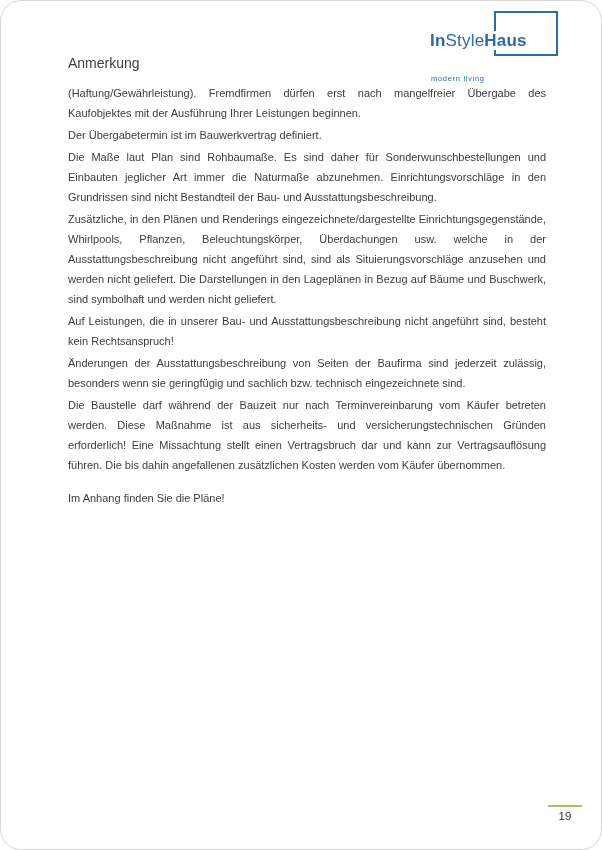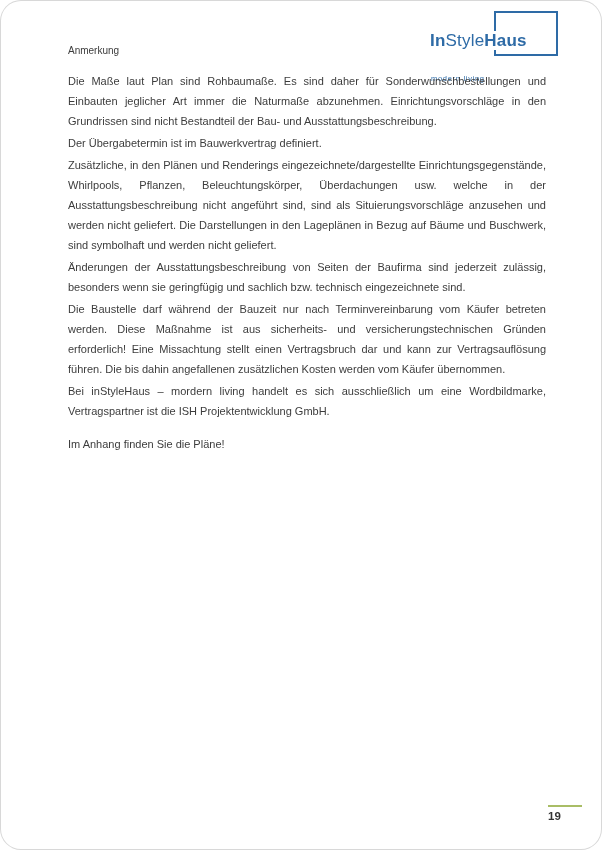--- a/index.html
+++ b/index.html
@@ -62,22 +62,22 @@
   
   .doc {
     position: absolute;
     left: 68px;
     top: 41px;
     width: 478px;
     font-size: 11px;
     line-height: 20px;
   }
   .doc-heading {
-    margin: 0 0 10px 0;
-    font-size: 10px;
+    margin: 12px 0 10px 0;
+    font-size: 14px;
     font-weight: 400;
   }
   .para {
     margin: 0 0 2px 0;
     text-align: justify;
   }
   .para.gap-before {
     margin-top: 13px;
   }
   .b { font-weight: 400; }
@@ -89,46 +89,46 @@
     top: 805px;
     width: 34px;
     height: 2px;
     background: #a9bd66;
   }
   .footer-page {
     position: absolute;
     left: 548px;
     top: 810px;
     width: 34px;
-    text-align: left;
+    text-align: center;
     font-size: 11.5px;
     color: #333333;
-    font-weight: bold;
   }
 </style>
 </head>
 <body>
 
 <div class="page">
 
   <div class="logo">
     <div class="logo-square"></div>
     <div class="logo-wordmark"><span class="lg-bold">In</span><span class="lg-light">Style</span><span class="lg-bold">Haus</span></div>
     <div class="logo-tagline">modern living</div>
   </div>
 
   <div class="doc">
     <p class="doc-heading">Anmerkung</p>
     <div id="doc-paragraphs">
+        <p class="para"><span>(Haftung/Gewährleistung). Fremdfirmen dürfen erst nach mangelfreier Übergabe des Kaufobjektes mit der Ausführung Ihrer Leistungen beginnen.</span></p>
+        <p class="para"><span>Der Übergabetermin ist im Bauwerkvertrag definiert.</span></p>
         <p class="para"><span>Die Maße laut Plan sind Rohbaumaße. Es sind daher für Sonderwunschbestellungen und Einbauten jeglicher Art immer die Naturmaße abzunehmen. Einrichtungsvorschläge in den Grundrissen sind nicht Bestandteil der Bau- und Ausstattungsbeschreibung.</span></p>
-        <p class="para"><span>Der Übergabetermin ist im Bauwerkvertrag definiert.</span></p>
         <p class="para"><span>Zusätzliche, in den Plänen und Renderings eingezeichnete/dargestellte Einrichtungsgegenstände, Whirlpools, Pflanzen, Beleuchtungskörper, Überdachungen usw. welche in der Ausstattungsbeschreibung nicht angeführt sind, sind als Situierungsvorschläge anzusehen und werden nicht geliefert. Die Darstellungen in den Lageplänen in Bezug auf Bäume und Buschwerk, sind symbolhaft und werden nicht geliefert.</span></p>
+        <p class="para"><span>Auf Leistungen, die in unserer Bau- und Ausstattungsbeschreibung nicht angeführt sind, besteht kein Rechtsanspruch!</span></p>
         <p class="para"><span>Änderungen der Ausstattungsbeschreibung von Seiten der Baufirma sind jederzeit zulässig, besonders wenn sie geringfügig und sachlich bzw. technisch eingezeichnete sind.</span></p>
         <p class="para"><span>Die Baustelle darf während der Bauzeit </span><span class="b">nur nach Terminvereinbarung</span><span> vom Käufer </span><span class="b">betreten</span><span> werden. Diese Maßnahme ist aus </span><span class="b">sicherheits- und versicherungstechnischen Gründen</span><span> erforderlich! Eine Missachtung stellt einen Vertragsbruch dar und kann zur Vertragsauflösung führen. Die bis dahin angefallenen zusätzlichen Kosten werden vom Käufer übernommen.</span></p>
-        <p class="para"><span>Bei inStyleHaus – mordern living handelt es sich ausschließlich um eine Wordbildmarke, Vertragspartner ist die ISH Projektentwicklung GmbH.</span></p>
         <p class="para gap-before"><span>Im Anhang finden Sie die Pläne!</span></p>
       </div>
   </div>
 
   <div class="footer-line"></div>
   <div class="footer-page">19</div>
 
 </div>
 
 </body></html>

